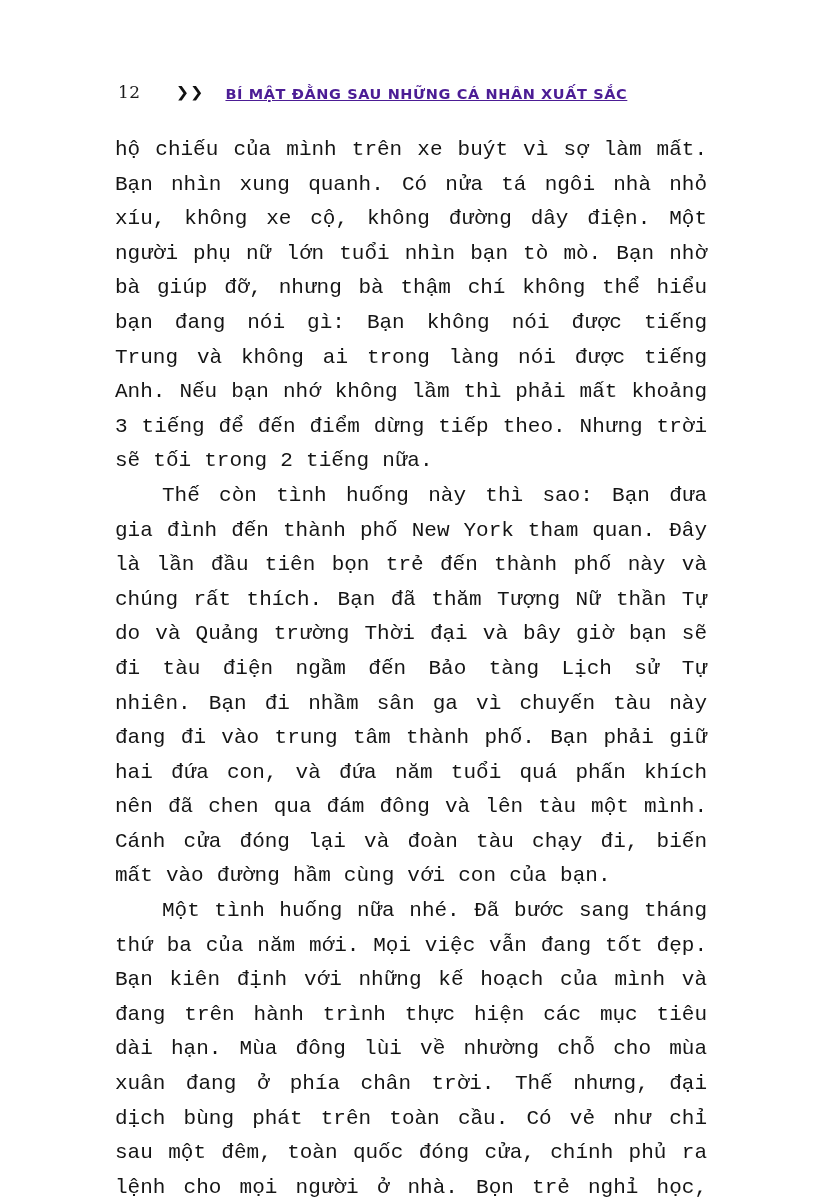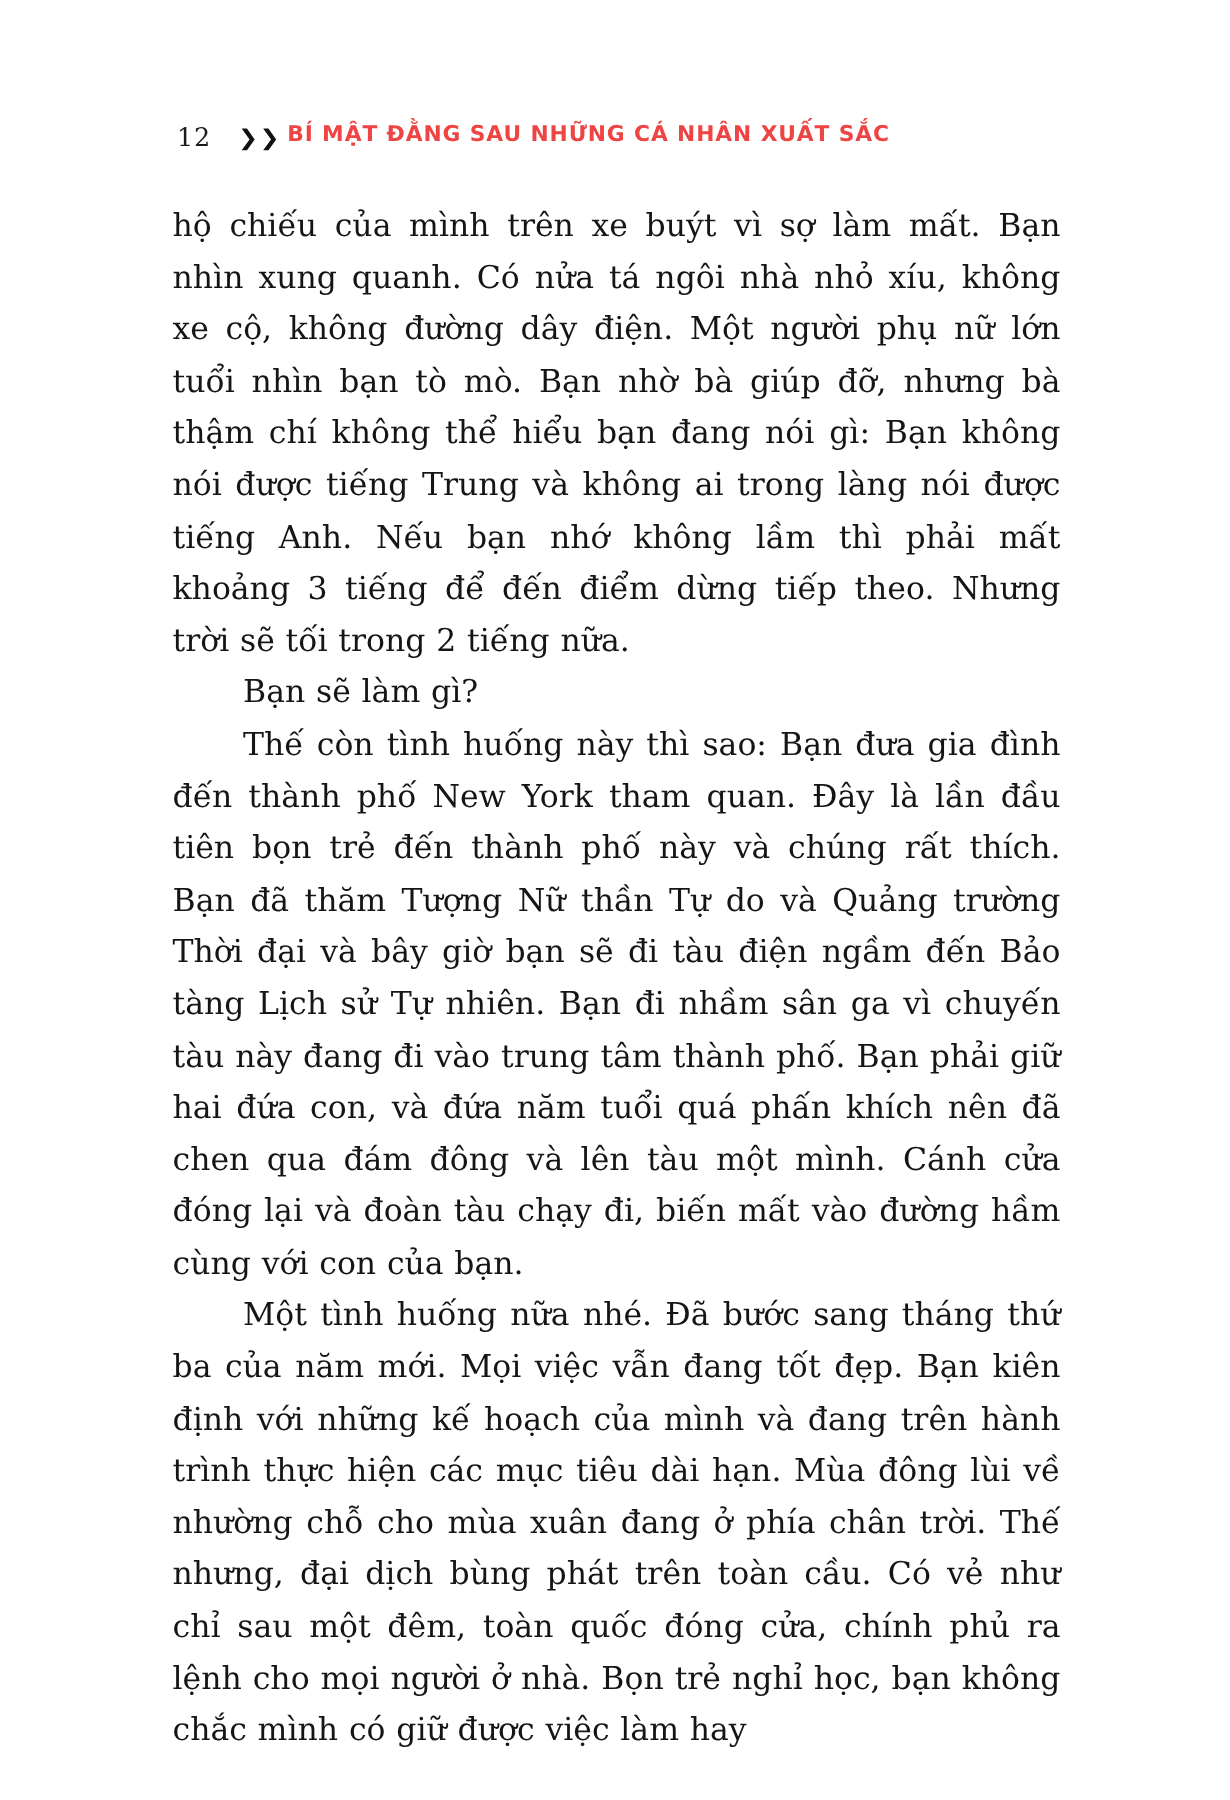--- a/index.html
+++ b/index.html
@@ -16,22 +16,22 @@
     overflow: hidden;
     font-family: "DejaVu Serif", serif;
     color: #151515;
   }
   .page-header {
     position: absolute;
     top: 82px;
     left: 118px;
     right: 110px;
     display: flex;
-    align-items: flex-start;
-    gap: 4px;
+    align-items: flex-end;
+    gap: 21px;
     white-space: nowrap;
   }
   .page-number {
     font-family: "DejaVu Serif", serif;
     font-size: 17px;
     color: #1a1a1a;
     letter-spacing: 0.5px;
     margin-right: 14px;
   }
   .header-arrows {
@@ -40,36 +40,38 @@
     font-size: 16px;
     letter-spacing: 1px;
     color: #111111;
     transform: scaleY(0.9);
   }
   .header-title {
     font-family: "DejaVu Sans", sans-serif;
     font-weight: 700;
     font-size: 14.5px;
     letter-spacing: 0.6px;
-    color: #ef4444;
+    color: #4c1d95;
+    text-decoration: underline;
   }
   .page-body {
     position: absolute;
     top: 133px;
     left: 115px;
     width: 592px;
   }
   .para {
     margin: 0;
     font-size: 21px;
     line-height: 34.6px;
     text-align: justify;
     text-justify: inter-word;
     color: #151515;
     word-spacing: 0.5px;
+    font-family: Liberation Mono, monospace;
   }
   .para.indent {
     text-indent: 47px;
   }
   .para.short {
     text-align: left;
   }
 </style>
 </head>
 <body>
@@ -77,18 +79,17 @@
 <div class="page">
 
   <header class="page-header">
     <span class="page-number">12</span>
     <span class="header-arrows">❯❯</span>
     <span class="header-title">BÍ MẬT ĐẰNG SAU NHỮNG CÁ NHÂN XUẤT SẮC</span>
   </header>
 
   <main class="page-body">
     <p class="para">hộ chiếu của mình trên xe buýt vì sợ làm mất. Bạn nhìn xung quanh. Có nửa tá ngôi nhà nhỏ xíu, không xe cộ, không đường dây điện. Một người phụ nữ lớn tuổi nhìn bạn tò mò. Bạn nhờ bà giúp đỡ, nhưng bà thậm chí không thể hiểu bạn đang nói gì: Bạn không nói được tiếng Trung và không ai trong làng nói được tiếng Anh. Nếu bạn nhớ không lầm thì phải mất khoảng 3 tiếng để đến điểm dừng tiếp theo. Nhưng trời sẽ tối trong 2 tiếng nữa.</p>
-    <p class="para indent short">Bạn sẽ làm gì?</p>
     <p class="para indent">Thế còn tình huống này thì sao: Bạn đưa gia đình đến thành phố New York tham quan. Đây là lần đầu tiên bọn trẻ đến thành phố này và chúng rất thích. Bạn đã thăm Tượng Nữ thần Tự do và Quảng trường Thời đại và bây giờ bạn sẽ đi tàu điện ngầm đến Bảo tàng Lịch sử Tự nhiên. Bạn đi nhầm sân ga vì chuyến tàu này đang đi vào trung tâm thành phố. Bạn phải giữ hai đứa con, và đứa năm tuổi quá phấn khích nên đã chen qua đám đông và lên tàu một mình. Cánh cửa đóng lại và đoàn tàu chạy đi, biến mất vào đường hầm cùng với con của bạn.</p>
     <p class="para indent">Một tình huống nữa nhé. Đã bước sang tháng thứ ba của năm mới. Mọi việc vẫn đang tốt đẹp. Bạn kiên định với những kế hoạch của mình và đang trên hành trình thực hiện các mục tiêu dài hạn. Mùa đông lùi về nhường chỗ cho mùa xuân đang ở phía chân trời. Thế nhưng, đại dịch bùng phát trên toàn cầu. Có vẻ như chỉ sau một đêm, toàn quốc đóng cửa, chính phủ ra lệnh cho mọi người ở nhà. Bọn trẻ nghỉ học, bạn không chắc mình có giữ được việc làm hay</p>
   </main>
 
 </div>
 
 </body></html>

